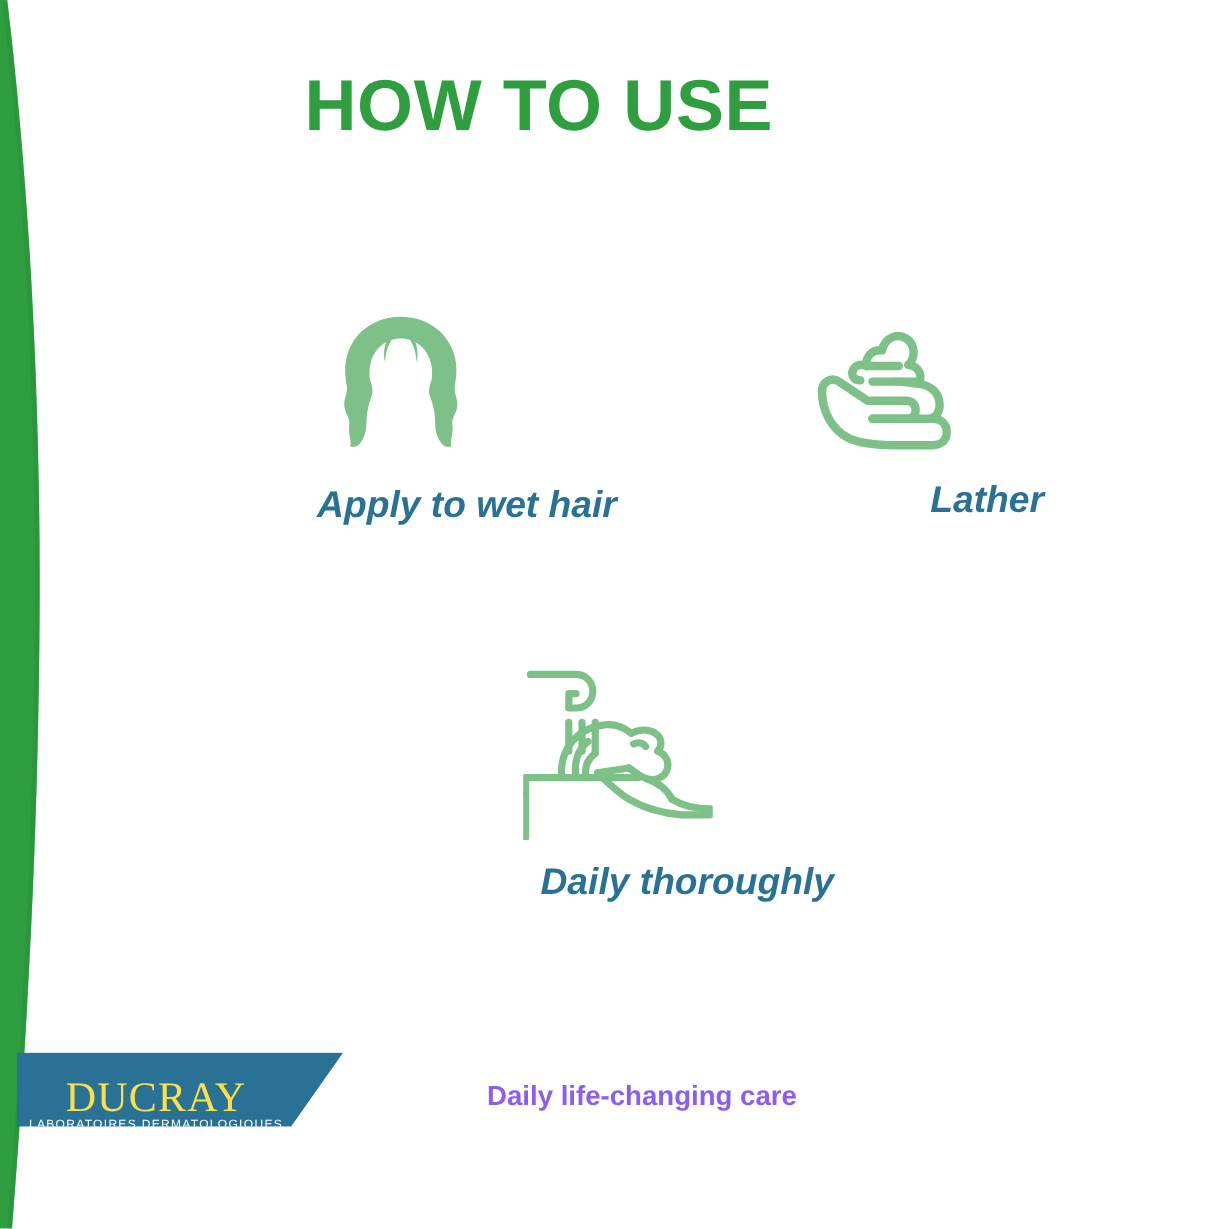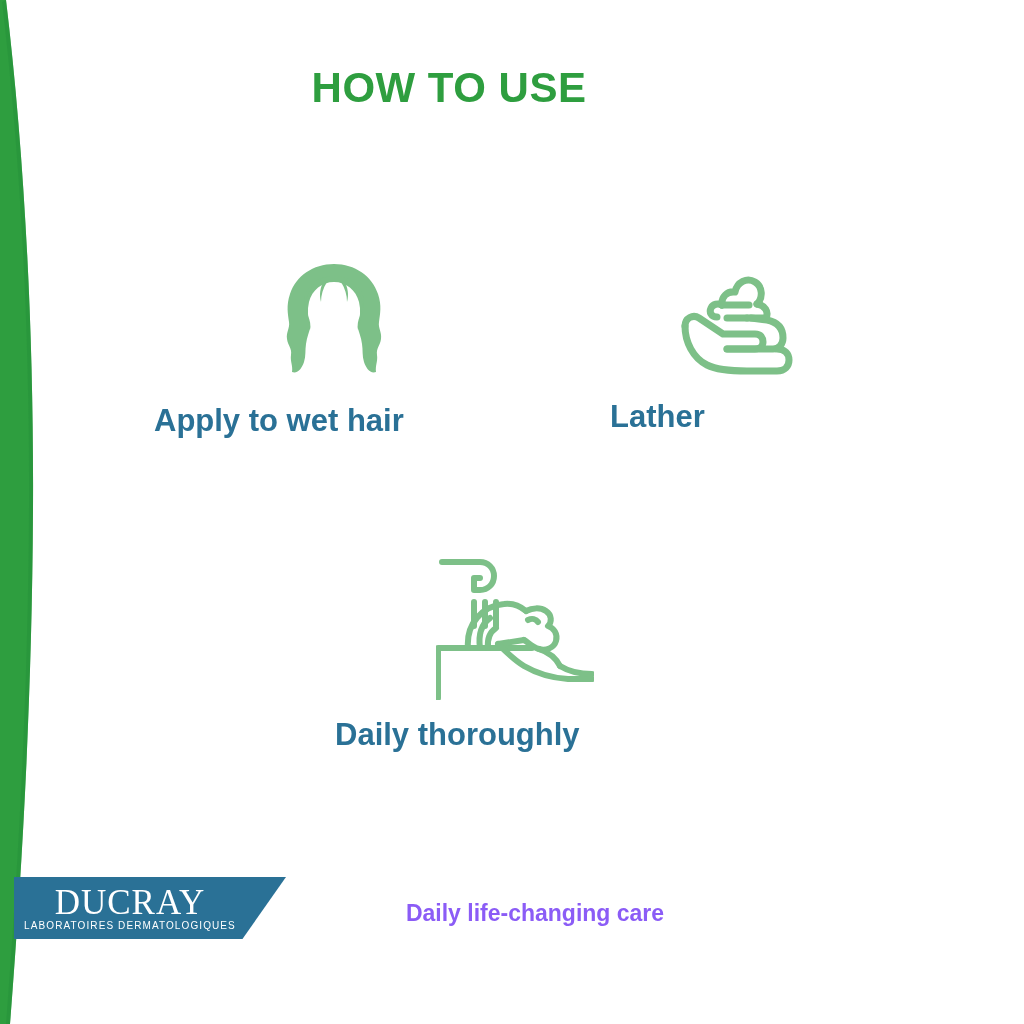--- a/index.html
+++ b/index.html
@@ -34,32 +34,33 @@
     pointer-events: none;
   }
 
   
   .headline {
     position: absolute;
     left: 0;
     top: 56px;
     width: 898px;
     text-align: center;
-    font-size: 42px;
+    font-size: 60px;
     line-height: 64px;
     font-weight: 700;
     letter-spacing: 0.5px;
     color: #2E9E3F;
     font-family: "Liberation Sans", sans-serif;
   }
 
   
   .step {
     position: absolute;
-    text-align: left;
+    text-align: right;
+    font-style: italic;
   }
   .step-icon {
     display: block;
     margin: 0 auto;
   }
   .step-label {
     display: block;
     font-size: 31px;
     line-height: 38px;
     font-weight: 700;
@@ -93,26 +94,26 @@
   }
   .logo-inner {
     position: absolute;
     left: 0;
     top: 0;
     width: 232px;
     text-align: center;
   }
   .logo-word {
     display: block;
-    margin-top: 8px;
+    margin-top: 20px;
     font-size: 35px;
     line-height: 36px;
     font-weight: 400;
     letter-spacing: 1px;
-    color: #ffffff;
+    color: #fde047;
     font-family: "Liberation Serif", serif;
   }
   .logo-sub {
     display: block;
     margin-top: -1px;
     font-size: 10px;
     line-height: 12px;
     letter-spacing: 1.1px;
     color: #ffffff;
     font-family: Liberation Sans, sans-serif;

